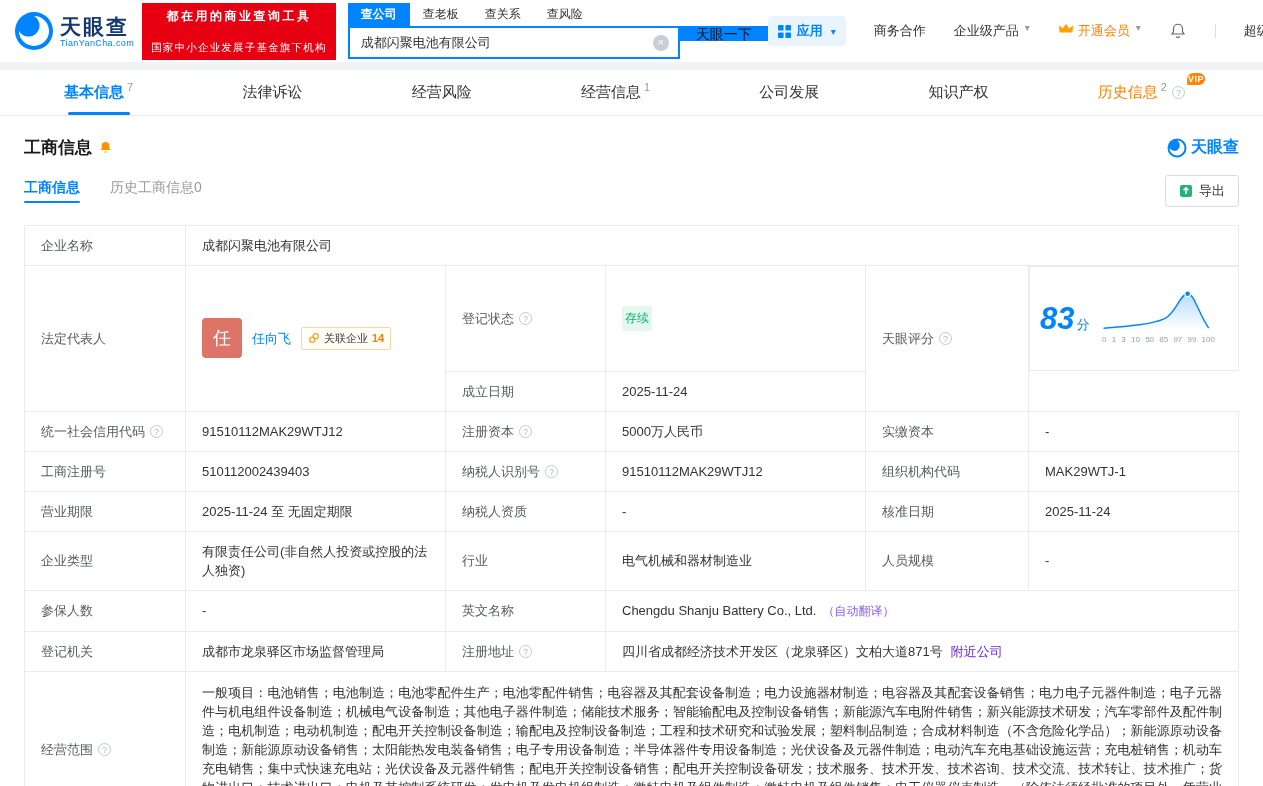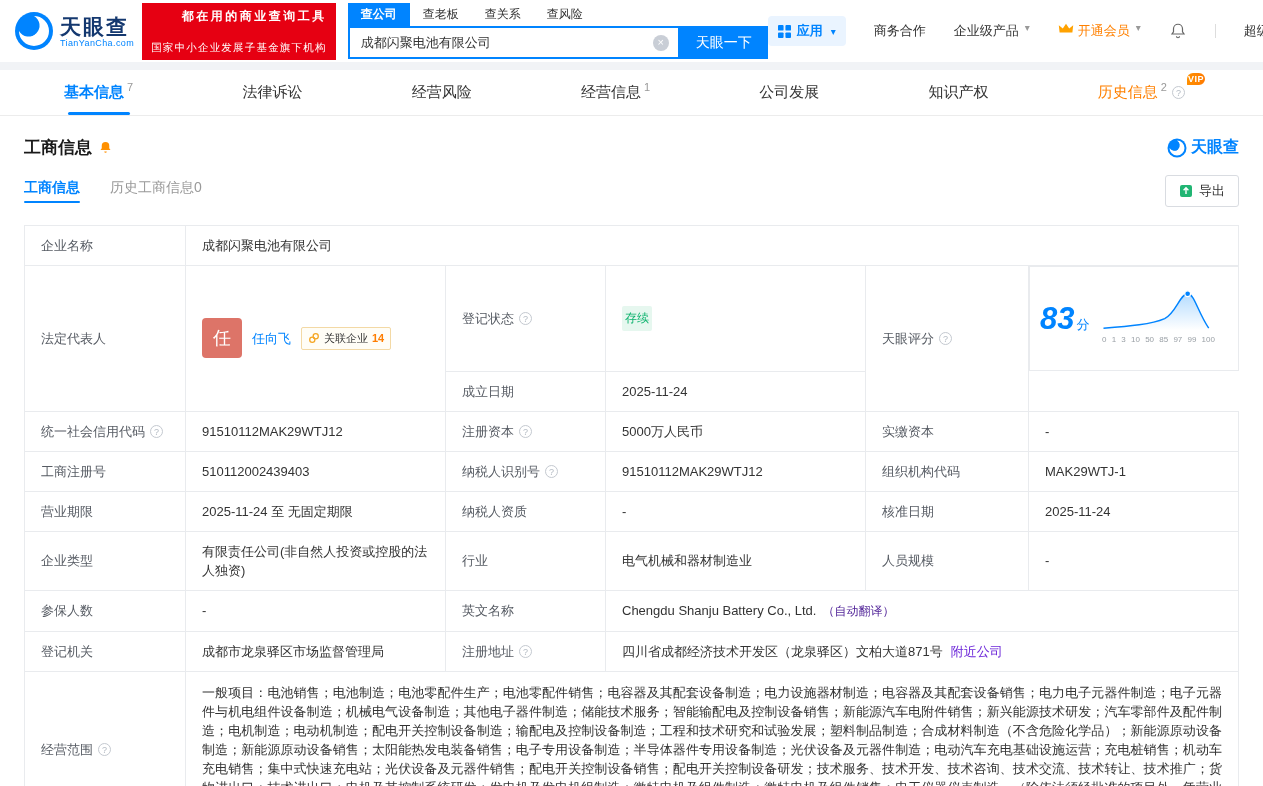--- a/index.html
+++ b/index.html
@@ -4,33 +4,33 @@
 <style>
   *{box-sizing:border-box;margin:0;padding:0}
   html,body{width:1263px;height:786px;overflow:hidden}
   body{background:#fff;font-family:"Liberation Sans","DejaVu Sans",sans-serif;color:#333}
 
   
   .topbar{height:62px;display:flex;align-items:center;padding:0 14px;background:#fff;white-space:nowrap}
   .logo{display:flex;align-items:center;gap:6px;cursor:pointer}
   .logo-cn{font-size:21px;font-weight:bold;color:#14386f;letter-spacing:2px;line-height:23px}
   .logo-en{font-size:9px;color:#0084ff;letter-spacing:.4px}
-  .promo{margin-left:8px;background:#e60012;color:#fff;padding:5px 9px;text-align:right}
+  .promo{margin-left:8px;background:#e60012;color:#fff;padding:5px 9px;text-align:center}
   .promo-l1{font-size:12px;font-weight:bold;letter-spacing:2.5px}
   .promo-l2{font-size:10.5px;letter-spacing:1.2px;margin-top:16px}
   .search-block{margin-left:12px}
   .search-tabs{display:flex;font-size:12px}
   .search-tab{padding:3px 13px;cursor:pointer;color:#333}
   .search-tab.active{background:#0084ff;color:#fff;font-weight:bold}
   .search-row{display:flex}
   .search-input{width:332px;height:33px;border:2px solid #0084ff;display:flex;align-items:center;padding:0 9px 0 11px;background:#fff}
   .search-input input{flex:1;border:none;outline:none;font-size:13px;color:#333;background:transparent}
   .clear-btn{width:16px;height:16px;border-radius:50%;background:#c9ced6;color:#fff;font-size:11px;line-height:15px;text-align:center;cursor:pointer}
   .clear-btn::before{content:"×"}
-  .search-btn{width:88px;height:33px;background:#0084ff;color:#ffffff;border:none;font-size:14px;cursor:pointer}
+  .search-btn{width:88px;height:15px;background:#0084ff;color:#0f172a;border:none;font-size:14px;cursor:pointer}
   .top-nav{margin-left:auto;display:flex;align-items:center;gap:28px;font-size:13px;color:#333}
   .apps-pill{display:flex;align-items:center;gap:6px;background:#eaf4ff;color:#0084ff;padding:6px 10px;border-radius:4px;cursor:pointer;font-weight:bold}
   .nav-item{display:flex;align-items:flex-start;gap:4px;cursor:pointer}
   .vip-nav{color:#ff8000}
   .caret::after{content:"▾";font-size:10px;color:#999;margin-left:2px}
   .caret-blue::after{content:"▾";font-size:10px;color:#0084ff;margin-left:2px}
   .v-divider{width:1px;height:14px;background:#ddd}
 
   
   .gap-strip{height:8px;background:#f1f3f6}
@@ -67,21 +67,21 @@
   .rel-count{color:#ff7d00;font-weight:bold}
 
   .status-badge{display:inline-block;background:#e6f7ef;color:#0cb26d;padding:3px 3px;font-size:12px;border-radius:2px}
 
   .score-cell{display:flex;align-items:center;gap:10px;padding:21px 10px !important}
   .score-num{font-size:31px;font-weight:bold;font-style:italic;color:#0084ff;line-height:34px}
   .score-unit{font-size:13px;color:#0084ff;margin-left:2px}
   .score-chart{display:flex;flex-direction:column;align-items:center}
   .chart-ticks{font-size:8px;color:#9aa0a6;word-spacing:3px;text-align:center;margin-top:-2px}
 
-  .en-note{color:#4c1d95;margin-left:6px;font-size:12px}
+  .en-note{color:#8b5cf6;margin-left:6px;font-size:12px}
   .addr-link{color:#6d28d9;margin-left:8px;cursor:pointer;white-space:nowrap}
   .scope-cell{line-height:22px;padding:11px 16px !important;text-align:justify}
 </style>
 </head>
 <body>
 
 <header class="topbar">
   <div class="logo">
     <svg width="40" height="40" viewBox="0 0 40 40">
       <circle cx="20" cy="20" r="19" fill="#0084ff"></circle>

